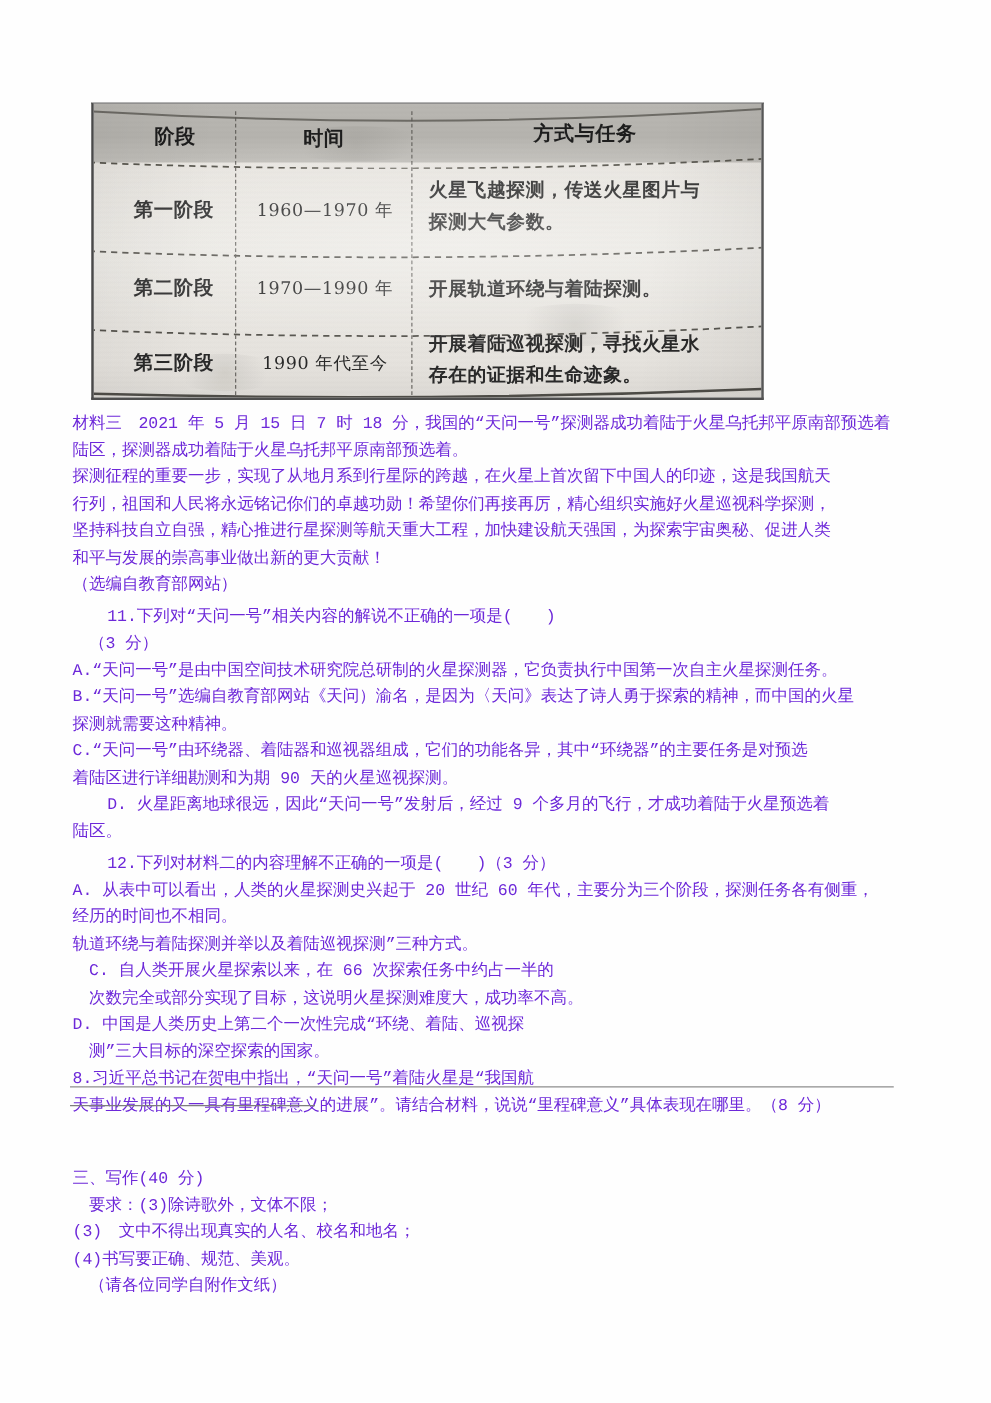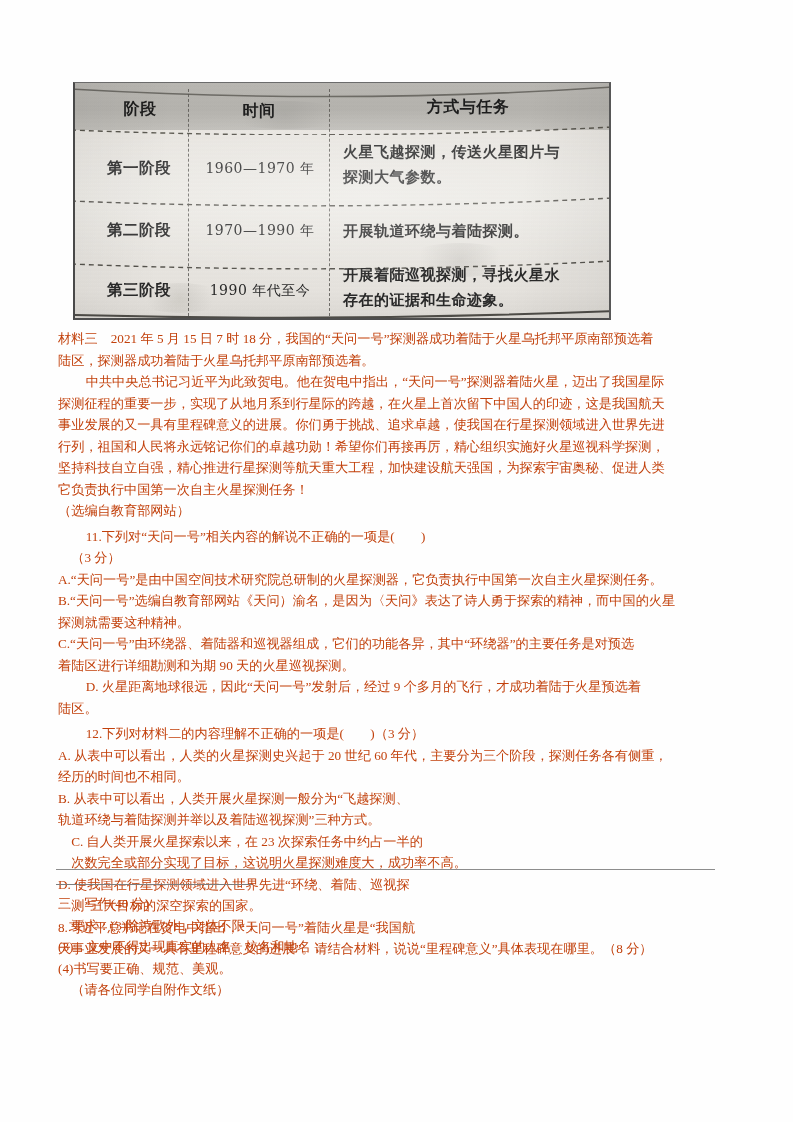--- a/index.html
+++ b/index.html
@@ -120,24 +120,24 @@
   .body-text {
     position: absolute;
     left: 58px;
     top: 328px;
     width: 678px;
   }
   p, div.line {
     margin: 0;
     font-size: 13.2px;
     line-height: 21.5px;
-    color: #c2410c;
+    color: #6d28d9;
     text-align: justify;
     text-justify: inter-ideograph;
-    font-family: Liberation Serif, serif;
+    font-family: Liberation Mono, monospace;
   }
   .ind1 { text-indent: 0; }
   .ind2 { text-indent: 2.1em; }
   .ind-half { text-indent: 1em; }
   .right { text-align: right; padding-right: 18px; }
 
   .gap-s { height: 4px; }
 
   .rule-full {
     position: absolute;
@@ -152,21 +152,21 @@
     left: 56px;
     top: 884px;
     width: 196px;
     height: 0;
     border-top: 1px solid #7d7d7d;
   }
 
   .sec3 {
     position: absolute;
     left: 58px;
-    top: 893px;
+    top: 932px;
     width: 678px;
   }
   .sec3 .line { font-size: 13.2px; line-height: 21.5px; }
   .spacer-inline { display: inline-block; width: 34px; }
 </style>
 </head>
 <body>
 
 <div class="page">
 
@@ -223,26 +223,24 @@
     </div>
 
     <div class="grain"></div>
   </div>
 
   <div class="body-text">
 
     <div class="line ind1">材料三　2021 年 5 月 15 日 7 时 18 分，我国的“天问一号”探测器成功着陆于火星乌托邦平原南部预选着</div>
     <div class="line ind1">陆区，探测器成功着陆于火星乌托邦平原南部预选着。</div>
 
-    <div class="line ind2">中共中央总书记习近平为此致贺电。他在贺电中指出，“天问一号”探测器着陆火星，迈出了我国星际</div>
     <div class="line ind1">探测征程的重要一步，实现了从地月系到行星际的跨越，在火星上首次留下中国人的印迹，这是我国航天</div>
-    <div class="line ind1">事业发展的又一具有里程碑意义的进展。你们勇于挑战、追求卓越，使我国在行星探测领域进入世界先进</div>
     <div class="line ind1">行列，祖国和人民将永远铭记你们的卓越功勋！希望你们再接再厉，精心组织实施好火星巡视科学探测，</div>
     <div class="line ind1">坚持科技自立自强，精心推进行星探测等航天重大工程，加快建设航天强国，为探索宇宙奥秘、促进人类</div>
-    <div class="line ind1">它负责执行中国第一次自主火星探测任务！</div>
+    <div class="line ind1">和平与发展的崇高事业做出新的更大贡献！</div>
 
     <div class="line right">（选编自教育部网站）</div>
 
     <div class="gap-s"></div>
 
     <div class="line ind2">11.下列对“天问一号”相关内容的解说不正确的一项是(　　)</div>
     <div class="line ind-half">（3 分）</div>
 
     <div class="line ind1">A.“天问一号”是由中国空间技术研究院总研制的火星探测器，它负责执行中国第一次自主火星探测任务。</div>
     <div class="line ind1">B.“天问一号”选编自教育部网站《天问）渝名，是因为〈天问》表达了诗人勇于探索的精神，而中国的火星</div>
@@ -250,25 +248,24 @@
     <div class="line ind1">C.“天问一号”由环绕器、着陆器和巡视器组成，它们的功能各异，其中“环绕器”的主要任务是对预选</div>
     <div class="line ind1">着陆区进行详细勘测和为期 90 天的火星巡视探测。</div>
     <div class="line ind2">D. 火星距离地球很远，因此“天问一号”发射后，经过 9 个多月的飞行，才成功着陆于火星预选着</div>
     <div class="line ind1">陆区。</div>
 
     <div class="gap-s"></div>
 
     <div class="line ind2">12.下列对材料二的内容理解不正确的一项是(　　)（3 分）</div>
     <div class="line ind1">A. 从表中可以看出，人类的火星探测史兴起于 20 世纪 60 年代，主要分为三个阶段，探测任务各有侧重，</div>
     <div class="line ind1">经历的时间也不相同。</div>
-    <div class="line ind1">B. 从表中可以看出，人类开展火星探测一般分为“飞越探测、</div>
     <div class="line ind1">轨道环绕与着陆探测并举以及着陆巡视探测”三种方式。</div>
-    <div class="line ind-half">C. 自人类开展火星探索以来，在 23 次探索任务中约占一半的</div>
+    <div class="line ind-half">C. 自人类开展火星探索以来，在 66 次探索任务中约占一半的</div>
     <div class="line ind-half">次数完全或部分实现了目标，这说明火星探测难度大，成功率不高。</div>
-    <div class="line ind1">D. 使我国在行星探测领域进入世界先进“环绕、着陆、巡视探</div>
+    <div class="line ind1">D. 中国是人类历史上第二个一次性完成“环绕、着陆、巡视探</div>
     <div class="line ind-half">测”三大目标的深空探索的国家。</div>
 
     <div class="line ind1">8.习近平总书记在贺电中指出，“天问一号”着陆火星是“我国航</div>
     <div class="line ind1">天事业发展的又一具有里程碑意义的进展”。请结合材料，说说“里程碑意义”具体表现在哪里。（8 分）</div>
   </div>
 
   <div class="rule-full"></div>
   <div class="rule-short"></div>
 
   <div class="sec3">

